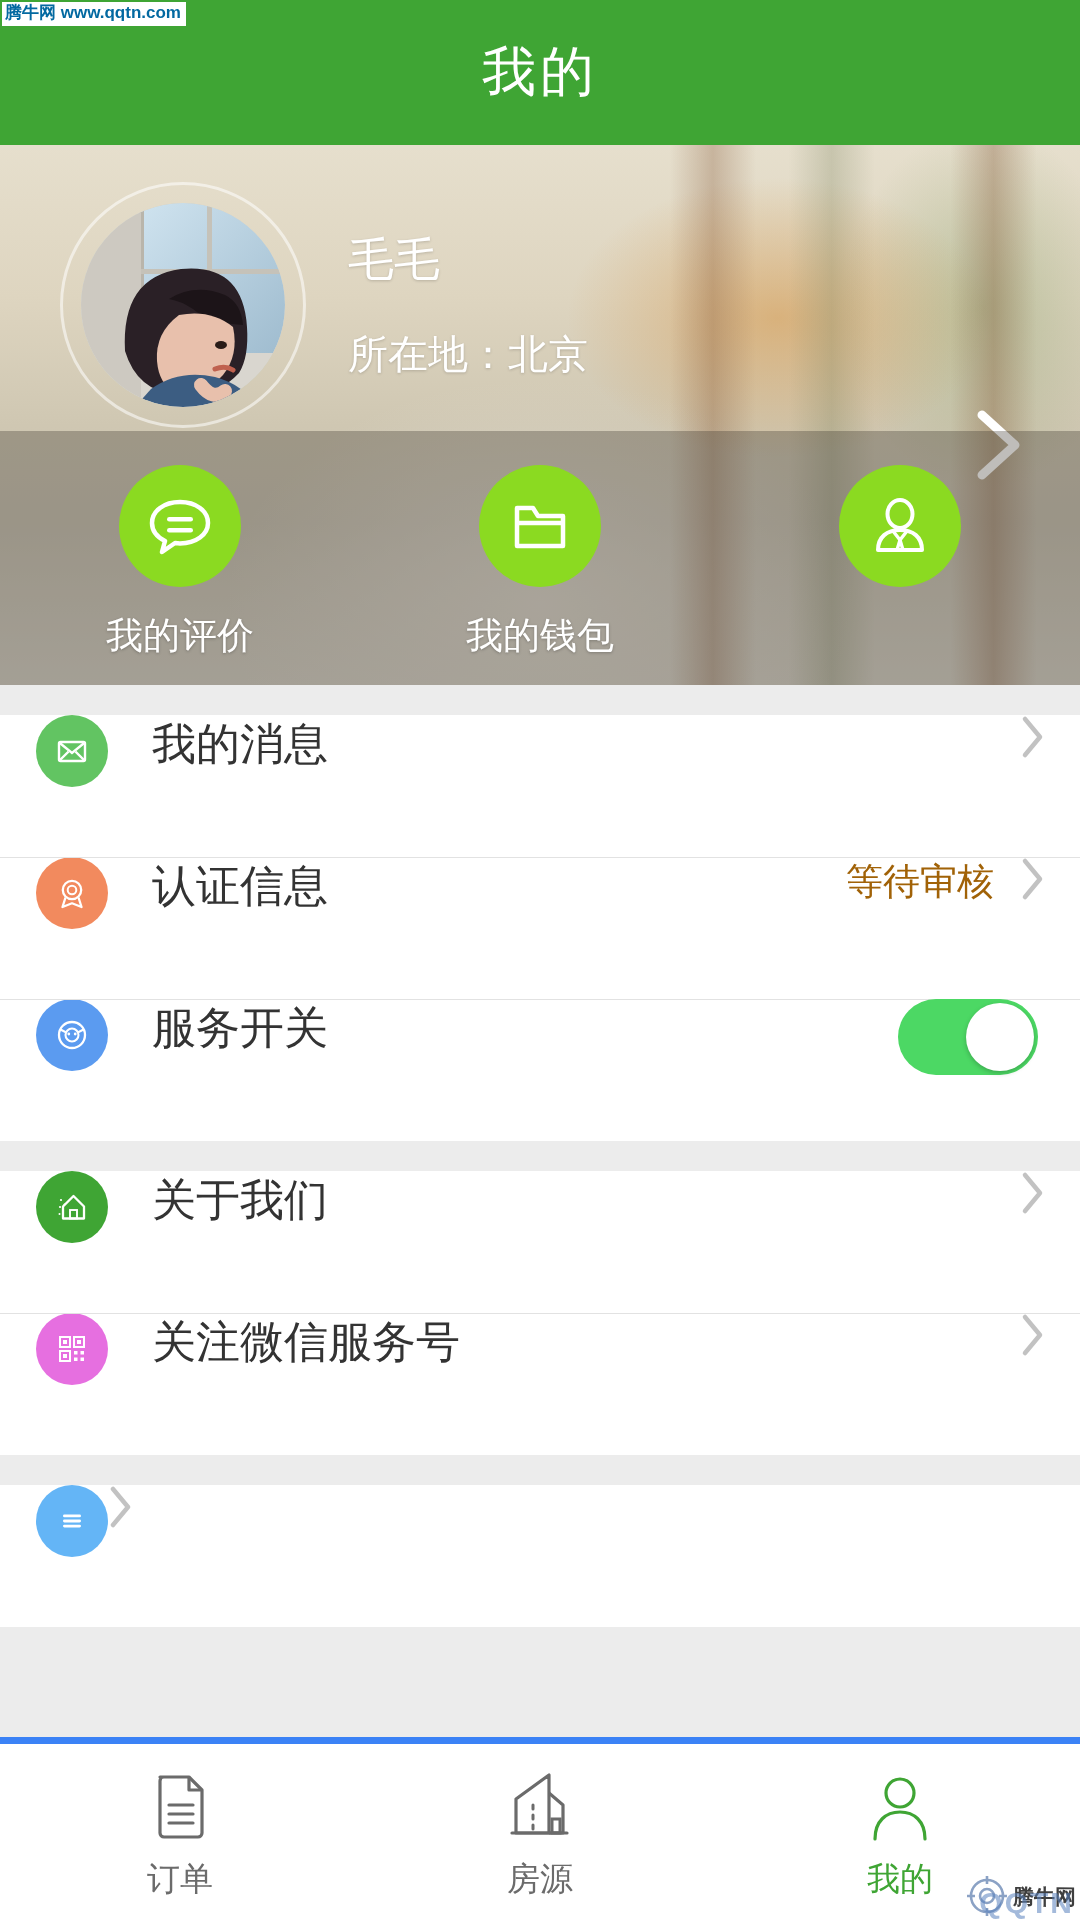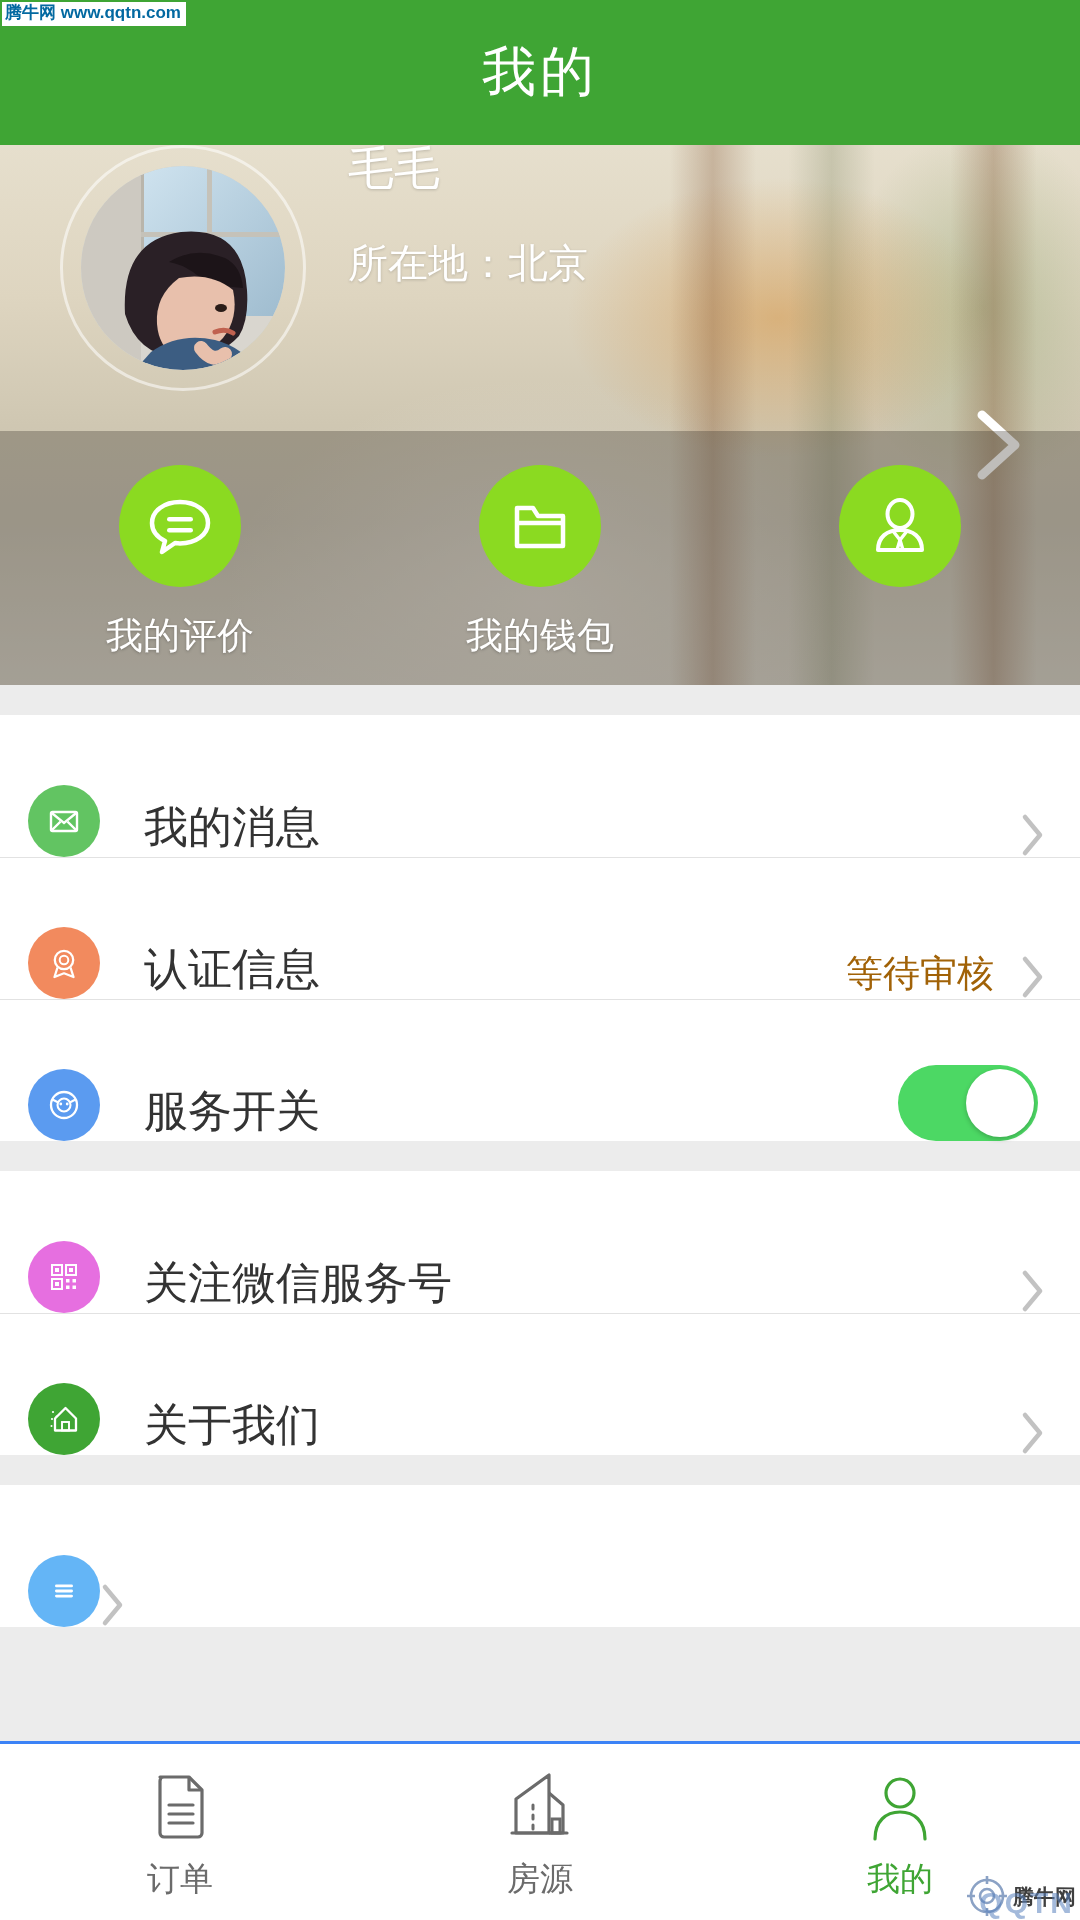--- a/index.html
+++ b/index.html
@@ -72,21 +72,21 @@
     inset: 0;
     background:
       linear-gradient(90deg, rgba(120,80,40,0) 62%, rgba(120,70,35,.28) 66%, rgba(120,70,35,0) 70%),
       linear-gradient(90deg, rgba(120,80,40,0) 73%, rgba(110,120,80,.25) 77%, rgba(120,80,40,0) 81%),
       linear-gradient(90deg, rgba(120,80,40,0) 88%, rgba(120,70,35,.3) 92%, rgba(120,70,35,0) 96%);
   }
   .banner-top {
     position: relative;
     height: 320px;
     display: flex;
-    align-items: flex-start;
+    align-items: center;
     padding-left: 60px;
   }
   .avatar-ring {
     width: 240px; height: 240px;
     border-radius: 50%;
     border: 3px solid rgba(255,255,255,.55);
     display: flex; align-items: center; justify-content: center;
     flex: 0 0 auto;
   }
   .avatar {
@@ -157,22 +157,22 @@
     display: flex;
     flex-direction: column;
     overflow: hidden;
   }
   .gap { height: 30px; background: #ececec; flex: 0 0 auto; }
   .gap.tall { height: 36px; }
   .group { background: #ffffff; flex: 0 0 auto; }
   .row {
     height: 142px;
     display: flex;
-    align-items: flex-end;
-    padding: 0 34px 0 28px;
+    align-items: flex-start;
+    padding: 0 34px 0 36px;
     position: relative;
     background: #ffffff;
   }
   .row + .row::before {
     content: "";
     position: absolute;
     left: 0; right: 0; top: 0;
     height: 1px;
     background: #e2e2e2;
   }
@@ -209,21 +209,21 @@
     width: 68px; height: 68px;
     border-radius: 50%;
     background: #ffffff;
     box-shadow: 0 2px 5px rgba(0,0,0,.22);
   }
 
   
   .tabbar {
     height: 176px;
     background: #ffffff;
-    border-top: 3px solid #3b82f6;
+    border-top: 7px solid #3b82f6;
     display: flex;
     flex: 0 0 auto;
     position: relative;
   }
   .tab {
     flex: 1 1 0;
     display: flex;
     flex-direction: column;
     align-items: center;
     justify-content: center;
@@ -409,20 +409,40 @@
         </div>
       </div>
 
     </div>
 
     <div class="gap"></div>
 
     <div class="group">
 
       <div class="row">
+        <div class="row-icon" style="background:#3fa534">
+          <svg width="40" height="40" viewBox="0 0 40 40">
+            <path d="M21.5 9 L32 19.5 V31.5 H11 V19.5 Z" fill="none" stroke="#ffffff" stroke-width="2.3" stroke-linejoin="round"></path>
+            <rect x="18" y="23" width="7" height="8.5" fill="none" stroke="#ffffff" stroke-width="1.9"></rect>
+            <circle cx="9" cy="13" r="1.1" fill="#ffffff"></circle>
+            <circle cx="12.5" cy="17.5" r="1" fill="#ffffff"></circle>
+            <circle cx="8" cy="20" r="1.1" fill="#ffffff"></circle>
+            <circle cx="11" cy="24.5" r="1" fill="#ffffff"></circle>
+            <circle cx="7.5" cy="27" r="1" fill="#ffffff"></circle>
+          </svg>
+        </div>
+        <div class="row-label">关于我们</div>
+        <div class="row-chevron">
+          <svg width="26" height="44" viewBox="0 0 26 44">
+            <path d="M5 4 L20 22 L5 40" stroke="#c2c2c2" stroke-width="4.5" fill="none" stroke-linecap="round" stroke-linejoin="round"></path>
+          </svg>
+        </div>
+      </div>
+
+      <div class="row">
         <div class="row-icon" style="background:#e66fe0">
           <svg width="40" height="40" viewBox="0 0 40 40">
             <rect x="8" y="8" width="10" height="10" fill="none" stroke="#ffffff" stroke-width="2"></rect>
             <rect x="11" y="11" width="4" height="4" fill="#ffffff"></rect>
             <rect x="22" y="8" width="10" height="10" fill="none" stroke="#ffffff" stroke-width="2"></rect>
             <rect x="25" y="11" width="4" height="4" fill="#ffffff"></rect>
             <rect x="8" y="22" width="10" height="10" fill="none" stroke="#ffffff" stroke-width="2"></rect>
             <rect x="11" y="25" width="4" height="4" fill="#ffffff"></rect>
             <rect x="22" y="22" width="3.5" height="3.5" fill="#ffffff"></rect>
             <rect x="28.5" y="22" width="3.5" height="3.5" fill="#ffffff"></rect>
@@ -431,40 +451,20 @@
           </svg>
         </div>
         <div class="row-label">关注微信服务号</div>
         <div class="row-chevron">
           <svg width="26" height="44" viewBox="0 0 26 44">
             <path d="M5 4 L20 22 L5 40" stroke="#c2c2c2" stroke-width="4.5" fill="none" stroke-linecap="round" stroke-linejoin="round"></path>
           </svg>
         </div>
       </div>
 
-      <div class="row">
-        <div class="row-icon" style="background:#3fa534">
-          <svg width="40" height="40" viewBox="0 0 40 40">
-            <path d="M21.5 9 L32 19.5 V31.5 H11 V19.5 Z" fill="none" stroke="#ffffff" stroke-width="2.3" stroke-linejoin="round"></path>
-            <rect x="18" y="23" width="7" height="8.5" fill="none" stroke="#ffffff" stroke-width="1.9"></rect>
-            <circle cx="9" cy="13" r="1.1" fill="#ffffff"></circle>
-            <circle cx="12.5" cy="17.5" r="1" fill="#ffffff"></circle>
-            <circle cx="8" cy="20" r="1.1" fill="#ffffff"></circle>
-            <circle cx="11" cy="24.5" r="1" fill="#ffffff"></circle>
-            <circle cx="7.5" cy="27" r="1" fill="#ffffff"></circle>
-          </svg>
-        </div>
-        <div class="row-label">关于我们</div>
-        <div class="row-chevron">
-          <svg width="26" height="44" viewBox="0 0 26 44">
-            <path d="M5 4 L20 22 L5 40" stroke="#c2c2c2" stroke-width="4.5" fill="none" stroke-linecap="round" stroke-linejoin="round"></path>
-          </svg>
-        </div>
-      </div>
-
     </div>
 
     <div class="gap"></div>
 
     <div class="group">
       <div class="row">
         <div class="row-icon" style="background:#64b5f6">
           <svg width="40" height="40" viewBox="0 0 40 40">
             <rect x="11" y="13.5" width="18" height="2.8" rx="1.4" fill="#ffffff"></rect>
             <rect x="11" y="18.6" width="18" height="2.8" rx="1.4" fill="#ffffff"></rect>

